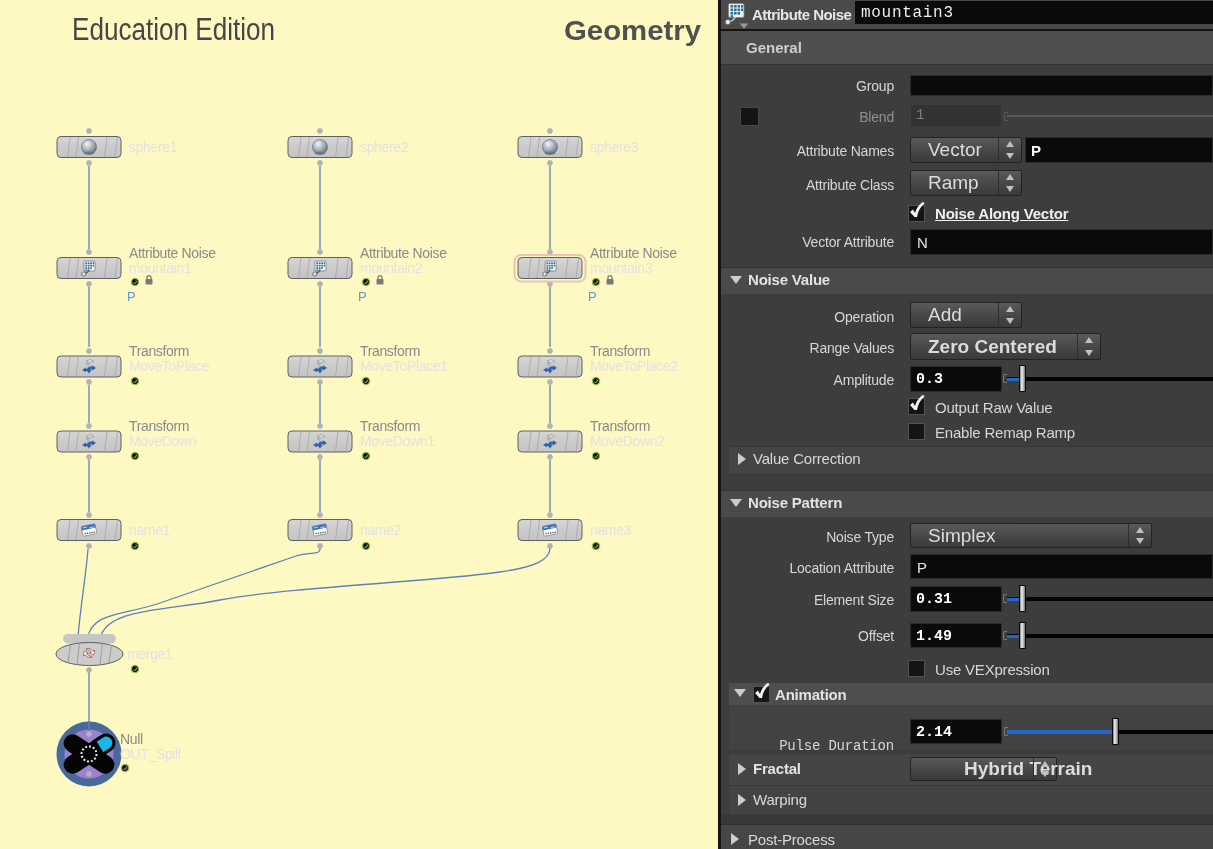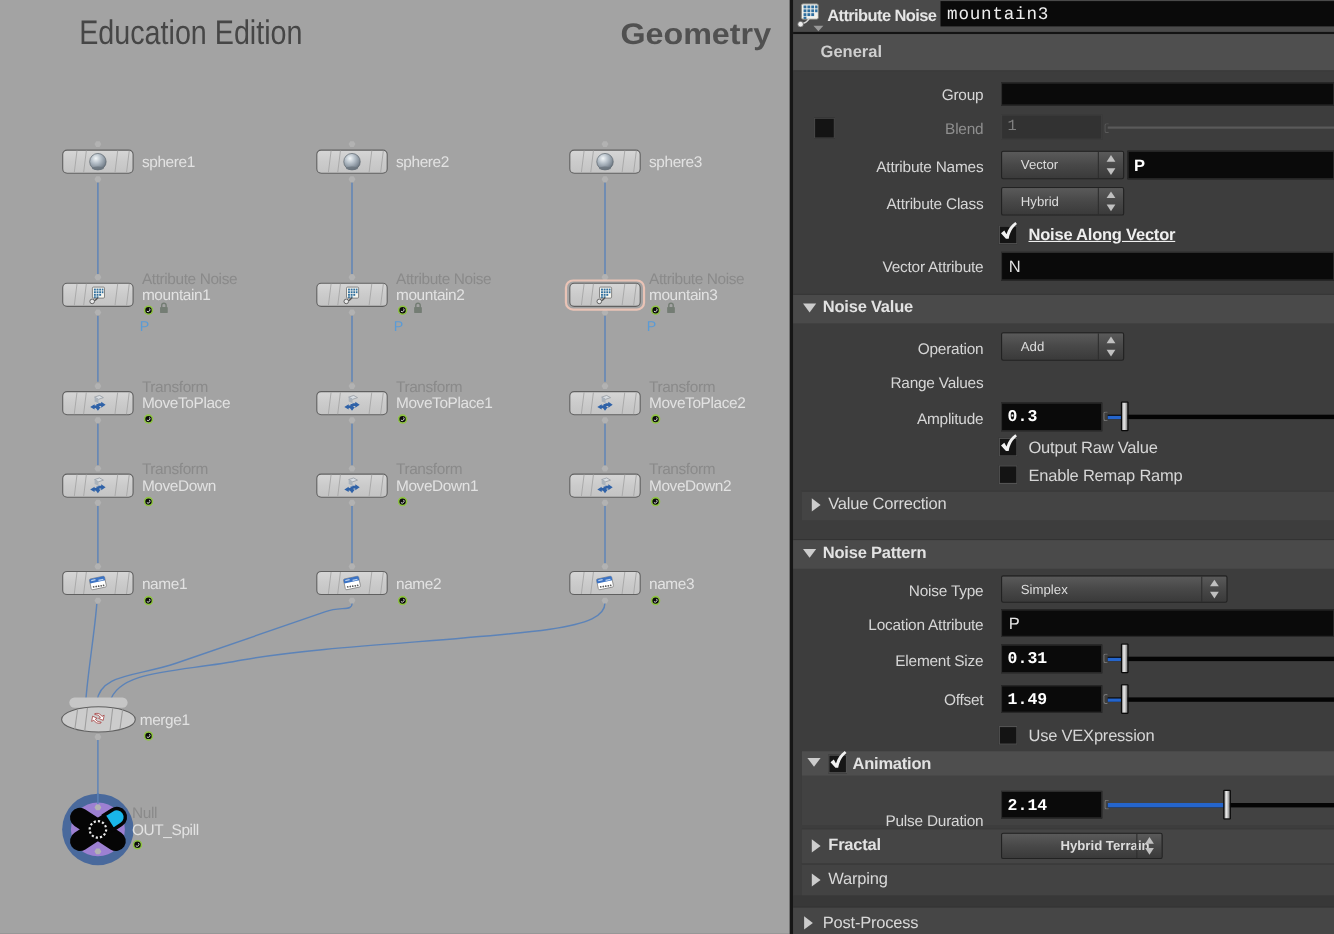--- a/index.html
+++ b/index.html
@@ -1,25 +1,25 @@
 <!DOCTYPE html>
 <html><head>
 <meta charset="utf-8">
 <style>
 html,body{margin:0;padding:0;background:#2b2b2b;width:1213px;height:849px;overflow:hidden;
 font-family:"Liberation Sans",sans-serif;}
-#left{position:absolute;left:0;top:0;width:718px;height:849px;background:#a3a3a3;}
+#left{position:absolute;left:0;top:0;width:718px;height:849px;background:#fef9c3;}
 #divider{position:absolute;left:718px;top:0;width:3px;height:849px;background:#161616;}
 #right{position:absolute;left:721px;top:0;width:492px;height:849px;background:#3d3d3d;}
 .abs{position:absolute;}
 .lbl{position:absolute;width:170px;text-align:right;font-size:14px;color:#d6d6d6;letter-spacing:-0.2px;}
 .fld{position:absolute;background:#0a0a0a;border:1px solid #2c2c2c;box-sizing:border-box;color:#e6e6e6;}
 .num{font-family:"Liberation Mono",monospace;font-weight:bold;font-size:15px;color:#fff;}
 .dd{position:absolute;background:linear-gradient(180deg,#5a5a5a,#484848 50%,#3a3a3a);border:1px solid #222;
-border-radius:2px;box-sizing:border-box;color:#dcdcdc;font-size:12px;padding-left:24px;}
+border-radius:2px;box-sizing:border-box;color:#dcdcdc;font-size:19px;padding-left:24px;}
 .dd .txt{position:absolute;left:17px;top:50%;transform:translateY(-50%);white-space:nowrap;}
 .dd .arr{position:absolute;right:0;top:0;bottom:0;width:22px;border-left:1px solid #2e2e2e;}
 .tri-u{position:absolute;left:50%;top:3px;transform:translateX(-50%);width:0;height:0;
 border-left:4.5px solid transparent;border-right:4.5px solid transparent;border-bottom:6px solid #c0c0c0;}
 .tri-d{position:absolute;left:50%;bottom:3px;transform:translateX(-50%);width:0;height:0;
 border-left:4.5px solid transparent;border-right:4.5px solid transparent;border-top:6px solid #c0c0c0;}
 .cb{position:absolute;width:17px;height:17px;background:#141414;border:1px solid #535353;box-sizing:border-box;}
 .chk{position:absolute;left:-2px;top:-5px;width:22px;height:22px;}
 .cbl{position:absolute;font-size:15px;color:#d6d6d6;letter-spacing:-0.2px;white-space:nowrap;}
 .bar{position:absolute;background:#4a4a4a;}
@@ -345,21 +345,21 @@
       <span class="arr">
         <i class="tri-u"></i>
         <i class="tri-d"></i>
       </span>
     </div>
 <div class="fld" style="left:1025px;top:137px;width:188px;height:26px;"></div>
 <div class="abs" style="left:1031px;top:142px;font-size:15px;font-weight:bold;color:#fff;">P</div>
 
 <div class="lbl" style="left:724px;top:177px;">Attribute Class</div>
 <div class="dd" style="left:910px;top:170px;width:112px;height:26px;">
-      <span class="txt">Hybrid</span>
+      <span class="txt">Ramp</span>
       <span class="arr">
         <i class="tri-u"></i>
         <i class="tri-d"></i>
       </span>
     </div>
 
 <div class="cb" style="left:908px;top:205px;">
       <svg class="chk" width="22" height="22">
         <path d="M 3,11 L 6,8.5 L 8,12 C 9.5,7 12,3.5 16,0.8 L 17.5,2.6 C 13.5,6 11,10 10,16 L 7.5,16 Z" fill="#f2f2f2"></path>
       </svg>
@@ -377,20 +377,27 @@
 <div class="lbl" style="left:724px;top:309px;">Operation</div>
 <div class="dd" style="left:910px;top:302px;width:112px;height:26px;">
       <span class="txt">Add</span>
       <span class="arr">
         <i class="tri-u"></i>
         <i class="tri-d"></i>
       </span>
     </div>
 
 <div class="lbl" style="left:724px;top:340px;">Range Values</div>
+<div class="dd" style="left:910px;top:333px;width:191px;height:27px;">
+      <span class="txt" style="font-weight:bold;">Zero Centered</span>
+      <span class="arr">
+        <i class="tri-u"></i>
+        <i class="tri-d"></i>
+      </span>
+    </div>
 
 <div class="lbl" style="left:724px;top:372px;">Amplitude</div>
 <div class="fld" style="left:910px;top:366px;width:92px;height:26px;"></div>
 <div class="abs num" style="left:916px;top:371px;">0.3</div>
 <div class="track" style="left:1007px;top:377px;width:206px;"></div>
 <div class="bracket" style="left:1003px;top:374px;"></div>
 <div class="bluef" style="left:1007px;top:377.5px;width:13px;"></div>
 <div class="handle" style="left:1019px;top:365px;height:27px;"></div>
 
 <div class="cb" style="left:908px;top:398px;">
@@ -405,21 +412,21 @@
 
 <div class="bar" style="left:729px;top:446px;width:484px;height:26px;background:#444444;border-top:1px solid #383838;"></div>
 <i class="te" style="left:738px;top:453px;"></i>
 <div class="bart" style="left:753px;top:450px;font-weight:normal;color:#d8d8d8;">Value Correction</div>
 
 <div class="bar" style="left:721px;top:490px;width:492px;height:26px;border-top:1px solid #333;"></div>
 <i class="tw" style="left:730px;top:499px;"></i>
 <div class="bart" style="left:748px;top:494px;">Noise Pattern</div>
 
 <div class="lbl" style="left:724px;top:529px;">Noise Type</div>
-<div class="dd" style="left:910px;top:523px;width:206px;height:25px;">
+<div class="dd" style="left:910px;top:523px;width:242px;height:25px;">
       <span class="txt">Simplex</span>
       <span class="arr">
         <i class="tri-u"></i>
         <i class="tri-d"></i>
       </span>
     </div>
 
 <div class="lbl" style="left:724px;top:560px;">Location Attribute</div>
 <div class="fld" style="left:910px;top:554px;width:303px;height:25px;"></div>
 <div class="abs" style="left:917px;top:559px;font-size:15px;color:#e3e3e3;">P</div>
@@ -446,21 +453,21 @@
 <div class="abs" style="left:729px;top:683px;width:484px;height:67px;background:#424242;"></div>
 <div class="bar" style="left:729px;top:683px;width:484px;height:22px;background:#4e4e4e;"></div>
 <i class="tw" style="left:734px;top:689px;"></i>
 <div class="cb" style="left:753px;top:686px;background:#161616;">
       <svg class="chk" width="22" height="22">
         <path d="M 3,11 L 6,8.5 L 8,12 C 9.5,7 12,3.5 16,0.8 L 17.5,2.6 C 13.5,6 11,10 10,16 L 7.5,16 Z" fill="#f2f2f2"></path>
       </svg>
     </div>
 <div class="bart" style="left:775px;top:686px;">Animation</div>
 
-<div class="lbl" style="left:724px;top:738px;">Pulse Duration</div>
+<div class="lbl" style="left:724px;top:738px;font-family:Liberation Mono, monospace;">Pulse Duration</div>
 <div class="fld" style="left:910px;top:719px;width:92px;height:25px;"></div>
 <div class="abs num" style="left:916px;top:724px;">2.14</div>
 <div class="track" style="left:1007px;top:730px;width:206px;"></div>
 <div class="bracket" style="left:1004px;top:727px;"></div>
 <div class="bluef" style="left:1007px;top:730px;width:106px;height:4px;"></div>
 <div class="handle" style="left:1112px;top:718px;height:27px;"></div>
 
 <div class="bar" style="left:729px;top:753px;width:484px;height:31px;background:#454545;border-top:1px solid #383838;"></div>
 <i class="te" style="left:738px;top:763px;"></i>
 <div class="bart" style="left:753px;top:760px;">Fractal</div>

